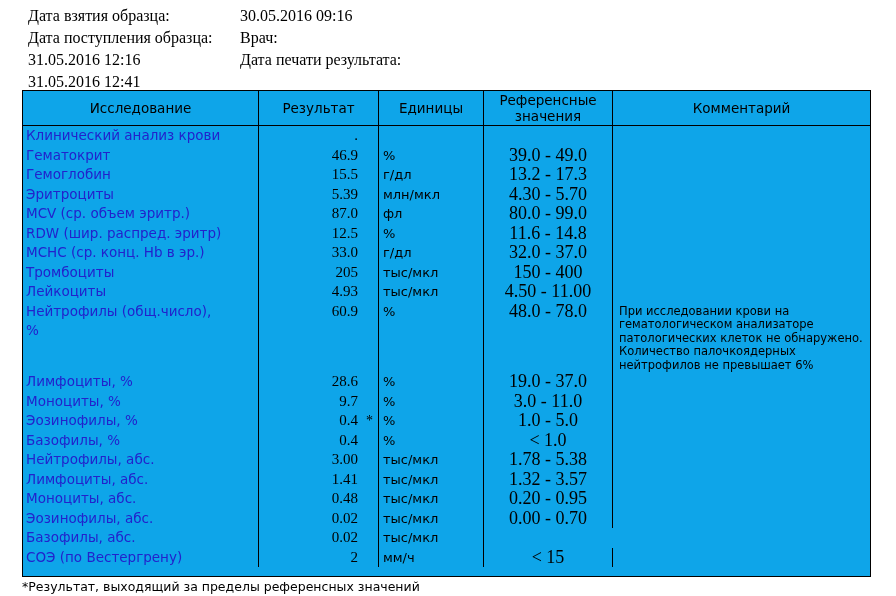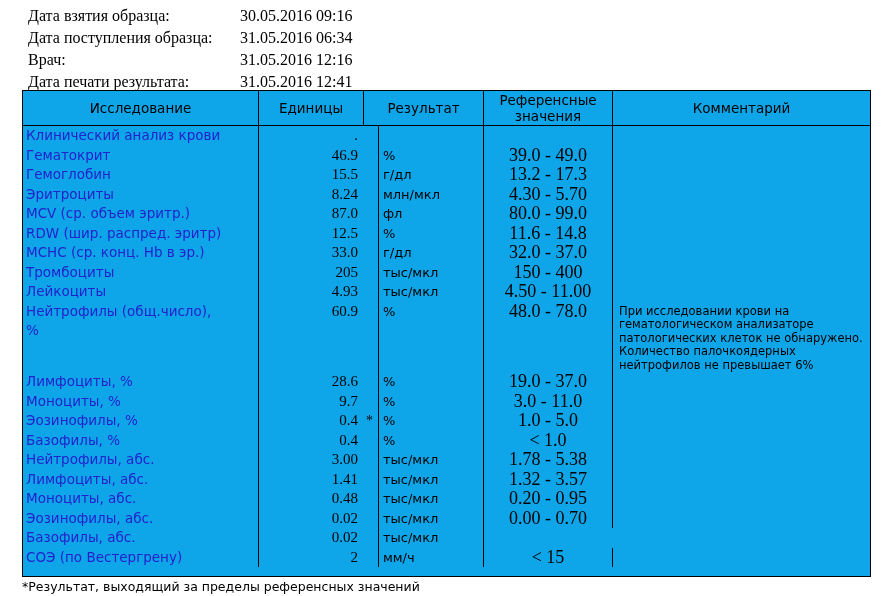--- a/index.html
+++ b/index.html
@@ -44,32 +44,31 @@
   
   .footnote{position:absolute;left:22px;top:579px;font-size:12.5px;line-height:15px;}
 </style>
 </head>
 <body>
 
 <div class="meta">
     <div class="mlabel">Дата взятия образца:</div>
     <div class="mvalue">30.05.2016 09:16</div>
     <div class="mlabel">Дата поступления образца:</div>
-    <div class="mvalue">31.05.2016 06:34</div>
     <div class="mlabel">Врач:</div>
     <div class="mvalue">31.05.2016 12:16</div>
     <div class="mlabel">Дата печати результата:</div>
     <div class="mvalue">31.05.2016 12:41</div>
   </div>
 
 <div class="rtable">
   <div class="thead">
     <div class="hcell w-test cb">Исследование</div>
+    <div class="hcell w-result cb">Результат</div>
     <div class="hcell w-units cb">Единицы</div>
-    <div class="hcell w-result cb">Результат</div>
     <div class="hcell w-ref cb">Референсные значения</div>
     <div class="hcell w-comment">Комментарий</div>
   </div>
   <div class="tbody">
       <div class="trow">
         <div class="cell c-test w-test cb">Клинический анализ крови</div>
         <div class="cell c-result w-result cb"><div class="rval" style="display: inline;">.</div></div>
         <div class="cell c-units w-units cb"></div>
         <div class="cell c-ref w-ref cb"></div>
         <div class="cell c-comment w-comment"></div>
@@ -83,21 +82,21 @@
       </div>
       <div class="trow">
         <div class="cell c-test w-test cb">Гемоглобин</div>
         <div class="cell c-result w-result cb"><div class="rval" style="display: inline;">15.5</div></div>
         <div class="cell c-units w-units cb">г/дл</div>
         <div class="cell c-ref w-ref cb">13.2 - 17.3</div>
         <div class="cell c-comment w-comment"></div>
       </div>
       <div class="trow">
         <div class="cell c-test w-test cb">Эритроциты</div>
-        <div class="cell c-result w-result cb"><div class="rval" style="display: inline;">8.24</div></div>
+        <div class="cell c-result w-result cb"><div class="rval" style="display: inline;">5.39</div></div>
         <div class="cell c-units w-units cb">млн/мкл</div>
         <div class="cell c-ref w-ref cb">4.30 - 5.70</div>
         <div class="cell c-comment w-comment"></div>
       </div>
       <div class="trow">
         <div class="cell c-test w-test cb">MCV (ср. объем эритр.)</div>
         <div class="cell c-result w-result cb"><div class="rval" style="display: inline;">87.0</div></div>
         <div class="cell c-units w-units cb">фл</div>
         <div class="cell c-ref w-ref cb">80.0 - 99.0</div>
         <div class="cell c-comment w-comment"></div>

